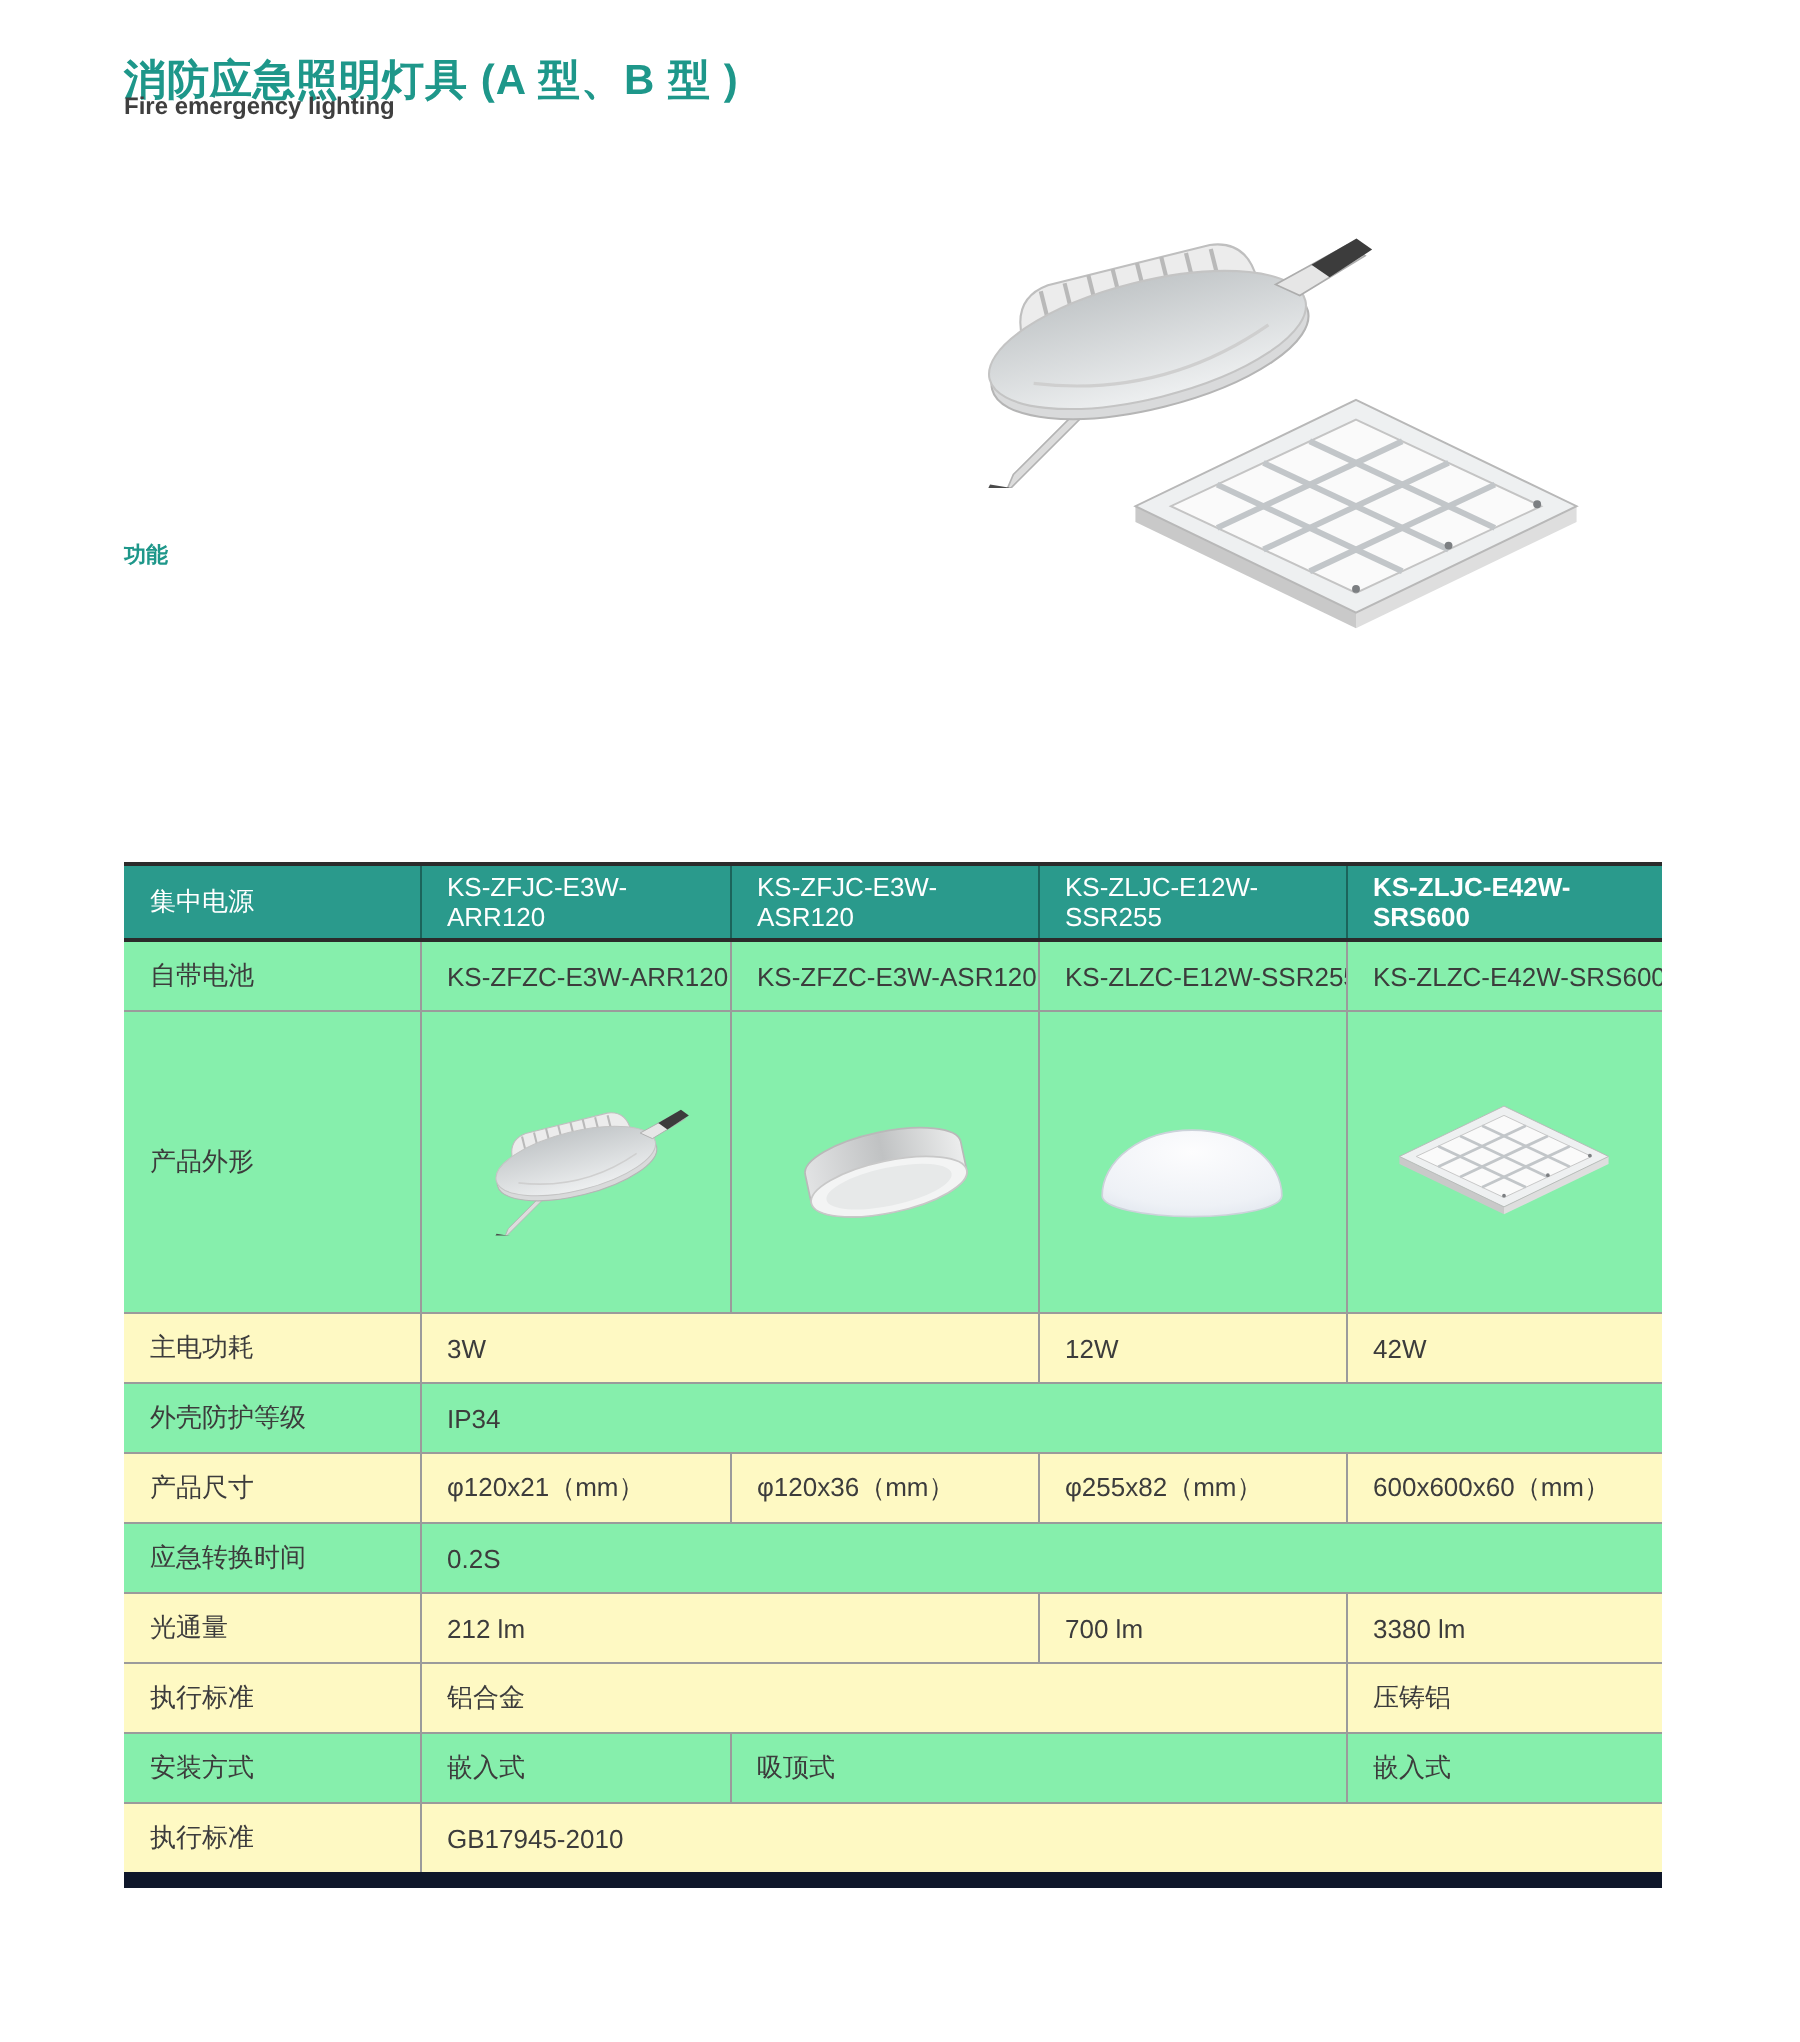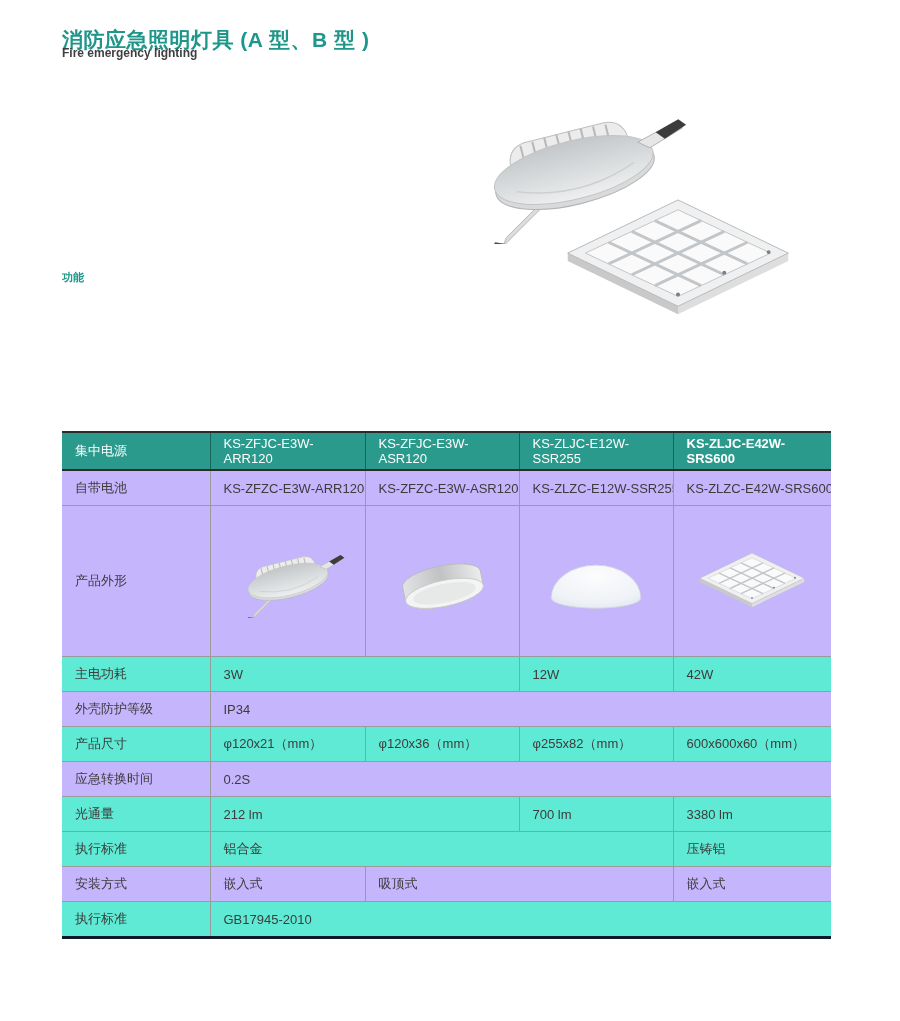--- a/index.html
+++ b/index.html
@@ -16,29 +16,29 @@
 
   
   .features{position:absolute;left:62px;top:270px;width:420px;}
   .features-heading{font-size:11px;font-weight:bold;color:#1E978A;margin:0 0 18px 0;}
   .features-list{list-style:none;margin:0;padding:0;}
   .features-list li{font-size:13px;color:#3F3F3F;margin-bottom:12px;line-height:14px;}
   .bullet{font-size:8px;color:#3F3F3F;vertical-align:2px;margin-right:4px;}
 
   
   .spec-table{position:absolute;left:62px;top:431px;width:769px;border-collapse:collapse;table-layout:fixed;
-    font-size:13px;color:#3C3C3C;border-top:2px solid #2B2B2B;border-bottom:3px solid #0f172a;}
+    font-size:13px;color:#3C3C3C;border-top:2px solid #2B2B2B;border-bottom:8px solid #0f172a;}
   .spec-table th{background:#2A9A8C;color:#ffffff;font-weight:normal;text-align:left;
     padding:0 13px;height:36px;border-right:1px solid rgba(0,0,0,0.35);border-bottom:2px solid #2B2B2B;}
   .spec-table th:last-child{border-right:none;font-weight:bold;}
-  .spec-table td{border:1px solid #9B9B9B;padding:0 13px;height:34px;background:#c4b5fd;
+  .spec-table td{border:1px solid #9B9B9B;padding:0 13px;height:34px;background:#86efac;
     overflow:hidden;white-space:nowrap;}
   .spec-table tr td:first-child{border-left:none;}
   .spec-table tr td:last-child{border-right:none;}
-  .row-shaded td{background:#5eead4;}
+  .row-shaded td{background:#fef9c3;}
   .img-row td{height:150px;text-align:center;vertical-align:middle;padding:0;}
   .img-row td svg{display:inline-block;vertical-align:middle;}
 
   .hidden-defs{position:absolute;width:0;height:0;overflow:hidden;}
 </style>
 </head>
 <body>
 
 <svg class="hidden-defs" aria-hidden="true">
   <defs>

